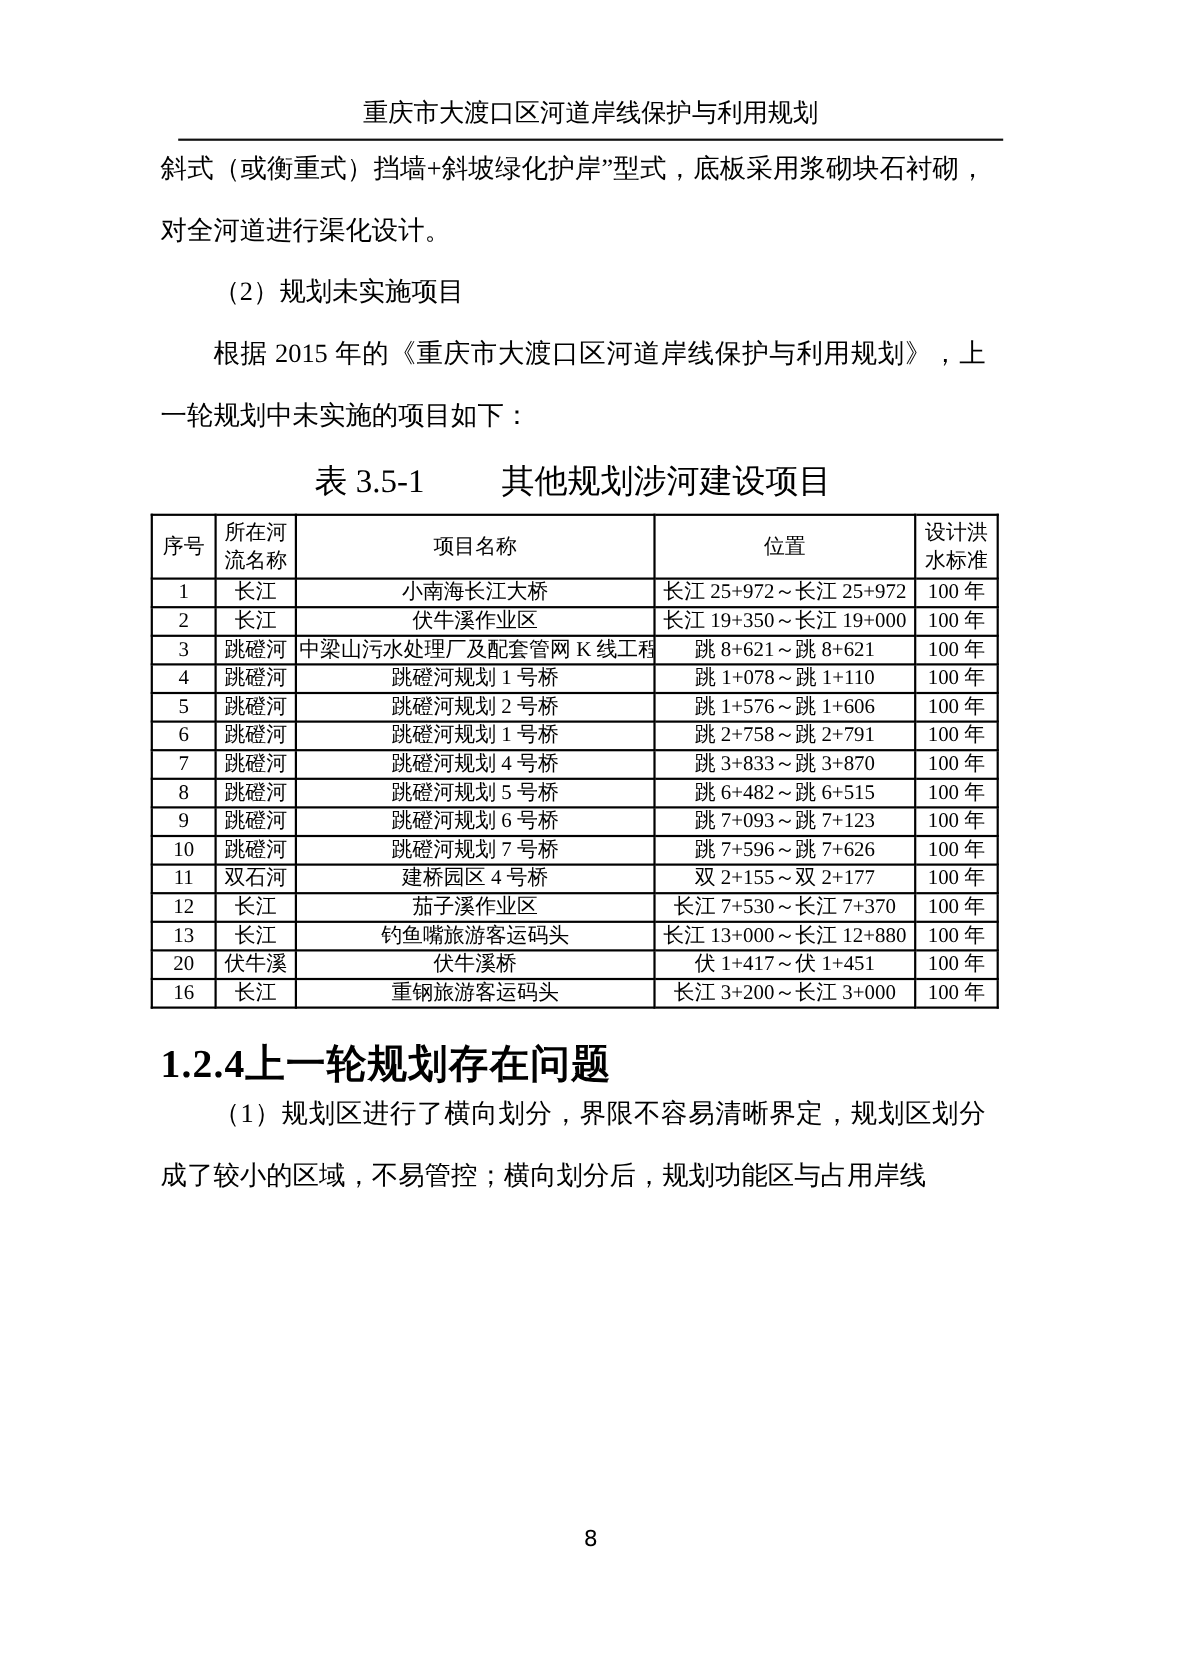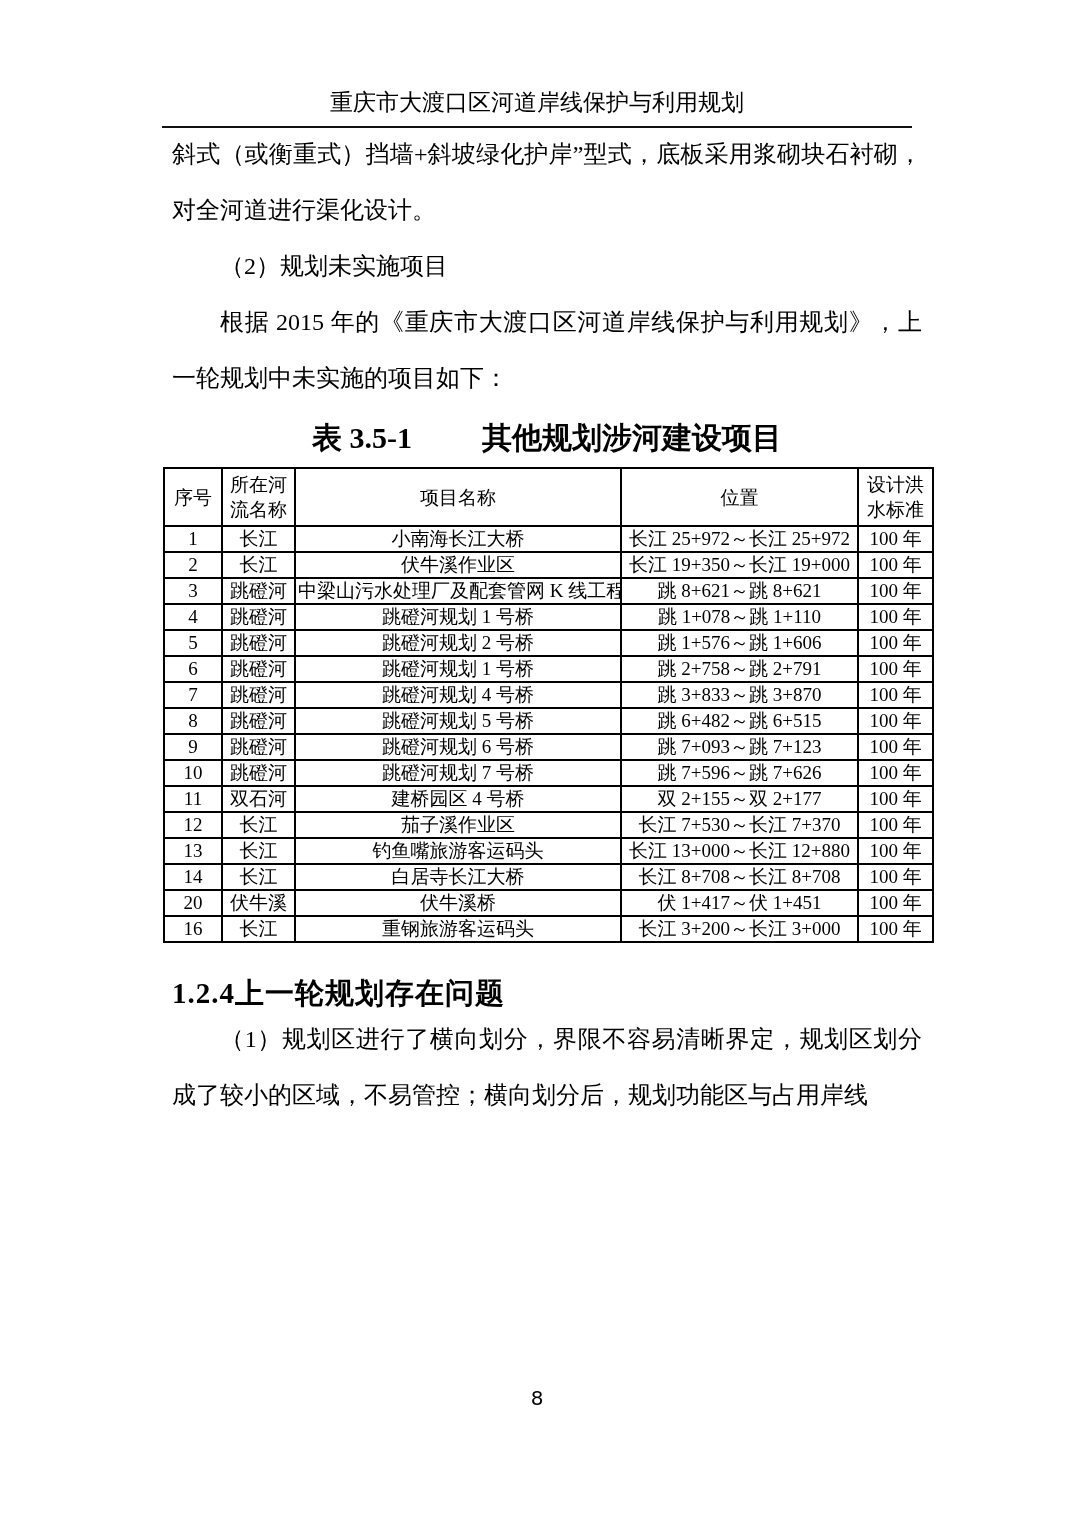--- a/index.html
+++ b/index.html
@@ -20,40 +20,40 @@
     width: 750px;
     text-align: center;
     font-size: 23px;
     line-height: 30px;
     padding-bottom: 8px;
     border-bottom: 2px solid #111111;
   }
   .content {
     position: absolute;
     top: 126px;
-    left: 172px;
+    left: 146px;
     width: 750px;
   }
   p.para {
     margin: 0;
     font-size: 24px;
     line-height: 56px;
     text-align: justify;
     text-indent: 2em;
     word-break: break-all;
   }
   p.para.no-indent { text-indent: 0; }
   .table-caption {
     margin-top: 12px;
     margin-bottom: 9px;
     display: flex;
     justify-content: center;
     align-items: baseline;
     gap: 70px;
-    font-weight: bold;
+    font-weight: normal;
     font-size: 30px;
     line-height: 40px;
   }
   table.data-table {
     border-collapse: collapse;
     table-layout: fixed;
     width: 769px;
     margin-left: -9px;
     font-size: 19px;
   }
@@ -70,21 +70,21 @@
     height: 58px;
     line-height: 25px;
   }
   table.data-table tbody td {
     height: 24px;
     line-height: 24px;
     white-space: nowrap;
   }
   .section-heading {
     margin: 32px 0 0 0;
-    font-size: 29px;
+    font-size: 36px;
     line-height: 36px;
     font-weight: bold;
     letter-spacing: 1px;
   }
   .closing-para { margin-top: 16px; line-height: 58px; }
   .page-number {
     position: absolute;
     top: 1386px;
     left: 0;
     width: 1074px;
@@ -219,27 +219,20 @@
             <td>100 年</td>
           </tr>
           <tr>
             <td>13</td>
             <td>长江</td>
             <td>钓鱼嘴旅游客运码头</td>
             <td>长江 13+000～长江 12+880</td>
             <td>100 年</td>
           </tr>
           <tr>
-            <td>14</td>
-            <td>长江</td>
-            <td>白居寺长江大桥</td>
-            <td>长江 8+708～长江 8+708</td>
-            <td>100 年</td>
-          </tr>
-          <tr>
             <td>20</td>
             <td>伏牛溪</td>
             <td>伏牛溪桥</td>
             <td>伏 1+417～伏 1+451</td>
             <td>100 年</td>
           </tr>
           <tr>
             <td>16</td>
             <td>长江</td>
             <td>重钢旅游客运码头</td>

